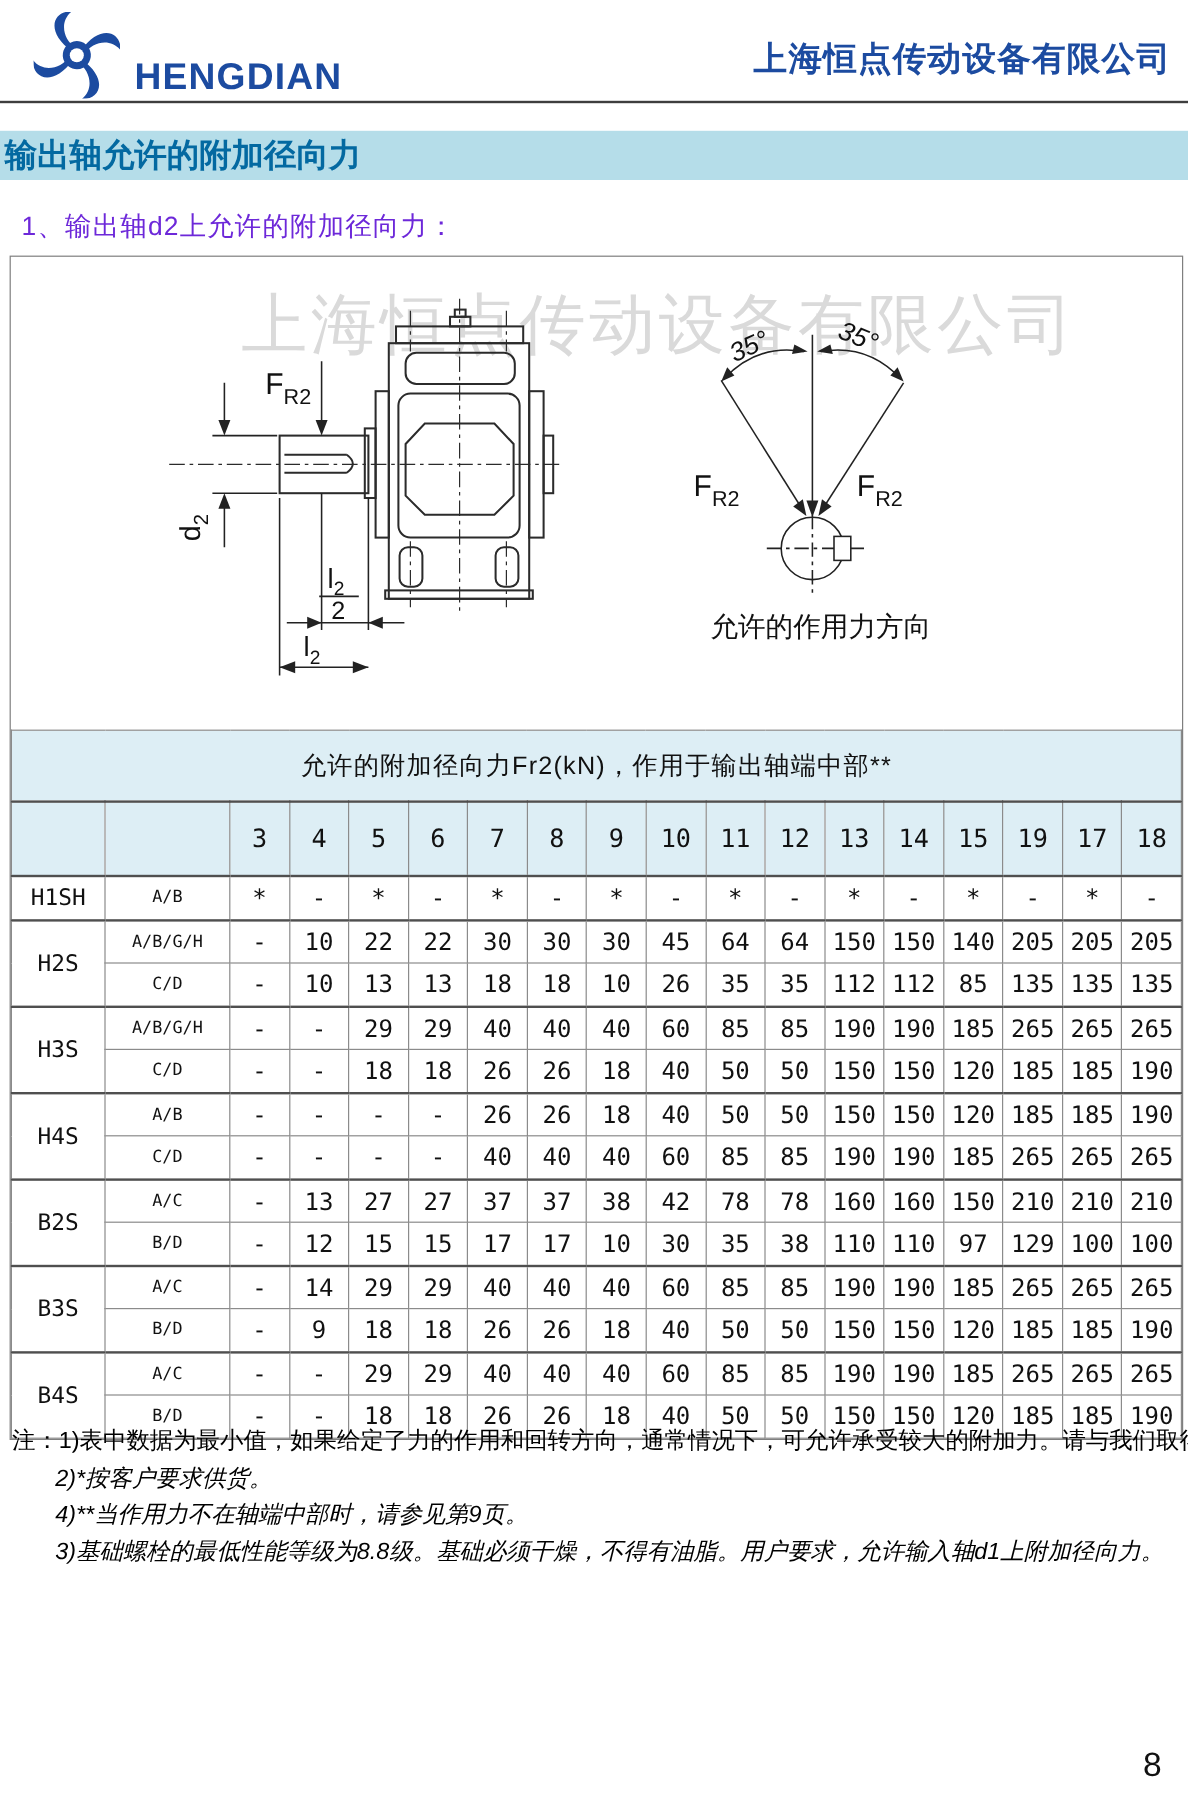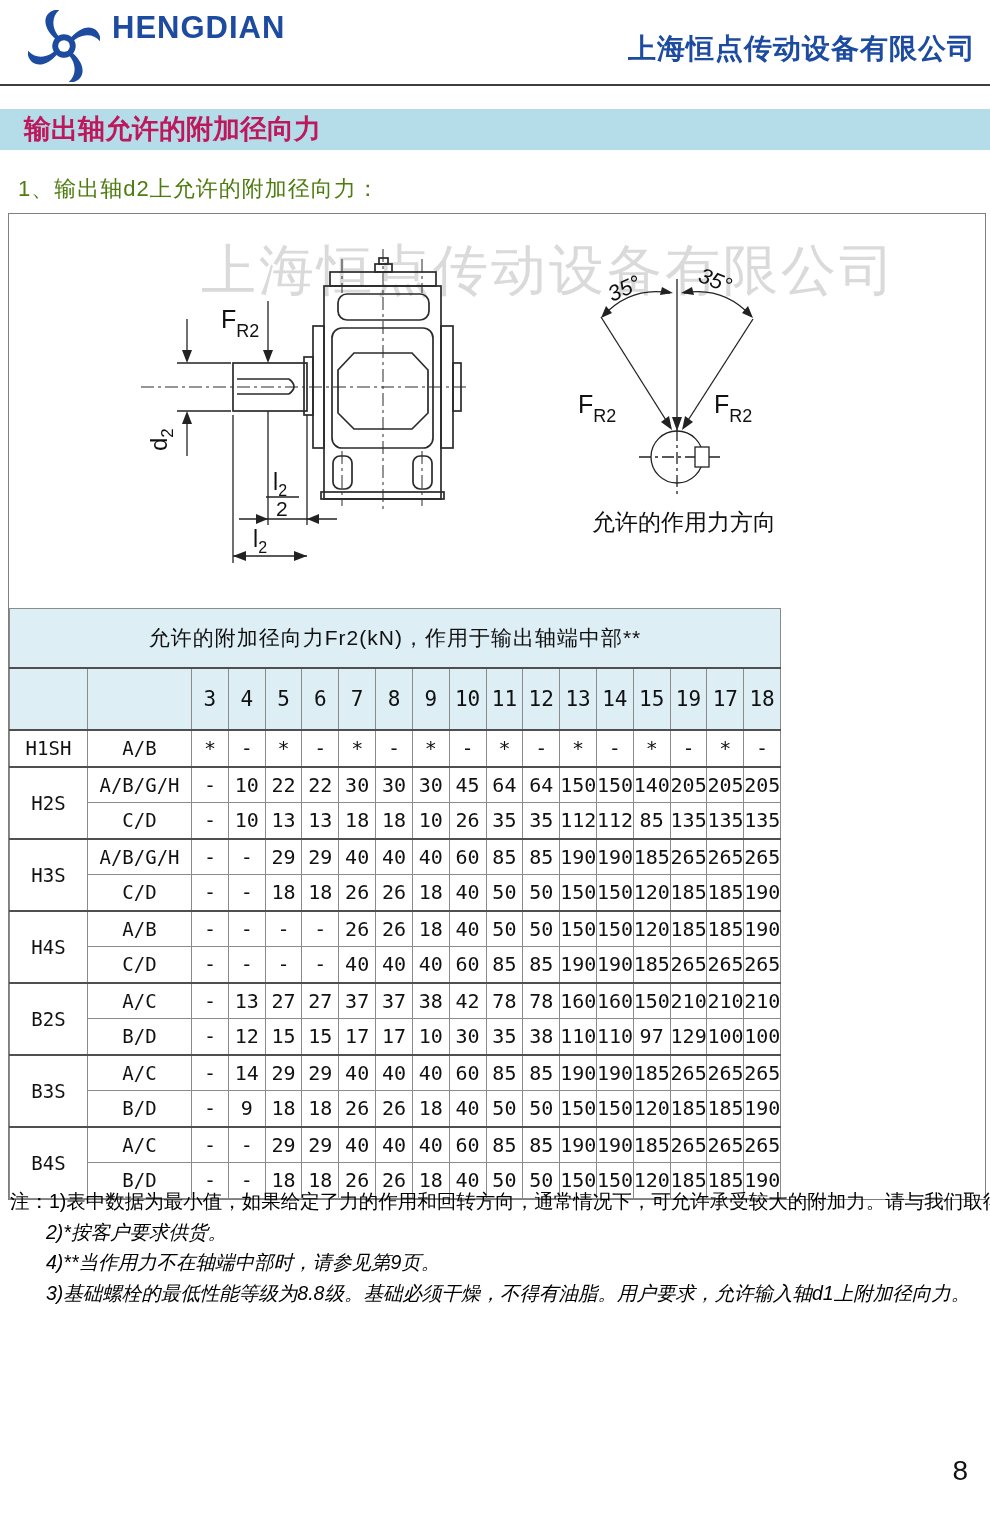--- a/index.html
+++ b/index.html
@@ -2,45 +2,45 @@
 <html style="--brand-blue: #1c4ba0; --banner-bg: #b5dde9; --table-band-bg: #ddeef5;"><head>
 <meta charset="utf-8">
 <style>
   html,body{margin:0;padding:0;background:#fff;}
   .page{
     position:relative;width:990px;height:1513px;margin:0 auto;background:#fff;
     font-family:"Liberation Sans","DejaVu Sans",sans-serif;color:#111;overflow:hidden;
   }
   
   .hdr{position:absolute;top:0;left:0;width:990px;height:84px;}
-  .logo-wrap{position:absolute;left:28px;top:10px;display:flex;align-items:flex-start;}
+  .logo-wrap{position:absolute;left:28px;top:10px;display:flex;align-items:flex-end;}
   .logo-icon{width:72px;height:72px;}
   .logo-text{margin-left:12px;font-size:31px;font-weight:bold;color:var(--brand-blue);letter-spacing:1px;}
   .company{position:absolute;right:14px;top:30px;font-size:28px;font-weight:bold;color:var(--brand-blue);letter-spacing:1px;}
   .hdr-line{position:absolute;top:84px;left:0;width:990px;height:2px;background:#3e3e3e;}
   
   .banner{position:absolute;top:109px;left:0;width:990px;height:41px;background:var(--banner-bg);
-    font-size:27px;font-weight:bold;line-height:41px;padding-left:24px;box-sizing:border-box;color:#be185d;}
-  .subtitle{position:absolute;top:174px;left:18px;font-size:22px;color:#4d7c0f;letter-spacing:1px;}
+    font-size:27px;font-weight:bold;line-height:41px;padding-left:4px;box-sizing:border-box;color:#0369a1;}
+  .subtitle{position:absolute;top:174px;left:18px;font-size:22px;color:#6d28d9;letter-spacing:1px;}
   
   .main-box{position:absolute;top:213px;left:8px;width:976px;border:1px solid #7f7f7f;background:#fff;}
   .diagram{position:relative;width:976px;height:394px;overflow:hidden;}
   .watermark{position:absolute;left:192px;top:20px;font-size:55px;color:#dadada;letter-spacing:3px;white-space:nowrap;font-weight:500;}
   .diagram svg{position:absolute;left:0;top:0;}
   
-  table.force{border-collapse:collapse;table-layout:fixed;width:772px;}
+  table.force{border-collapse:collapse;table-layout:fixed;width:976px;}
   table.force td{border:1px solid #8b8b8b;text-align:center;vertical-align:middle;padding:0;overflow:hidden;}
   tr.title-row td{height:58px;background:var(--table-band-bg);font-size:21px;letter-spacing:1px;
     border-bottom:2px solid #4f4f4f;font-family:"Liberation Sans","DejaVu Sans",sans-serif;}
   tr.size-row td{height:60px;background:var(--table-band-bg);font-size:21px;
     font-family:"DejaVu Sans Mono",monospace;border-bottom:2px solid #4f4f4f;}
   tbody td{height:34.5px;font-size:20px;font-family:"DejaVu Sans Mono",monospace;}
   tr.group-start td{border-top:2px solid #4f4f4f;}
   td.model-cell{font-size:19px;}
-  td.variant-cell{font-size:19px;}
+  td.variant-cell{font-size:14px;}
   
   .notes{position:absolute;top:1186px;left:10px;width:972px;font-size:19.5px;line-height:30.5px;color:#000;}
   .note-line{white-space:nowrap;}
   .note-line.rest{margin-left:36px;font-style:italic;}
   .page-num{position:absolute;top:1455px;right:22px;font-size:28px;color:#111;}
   text{font-family:"Liberation Sans","DejaVu Sans",sans-serif;}
 </style>
 </head>
 <body>
 

